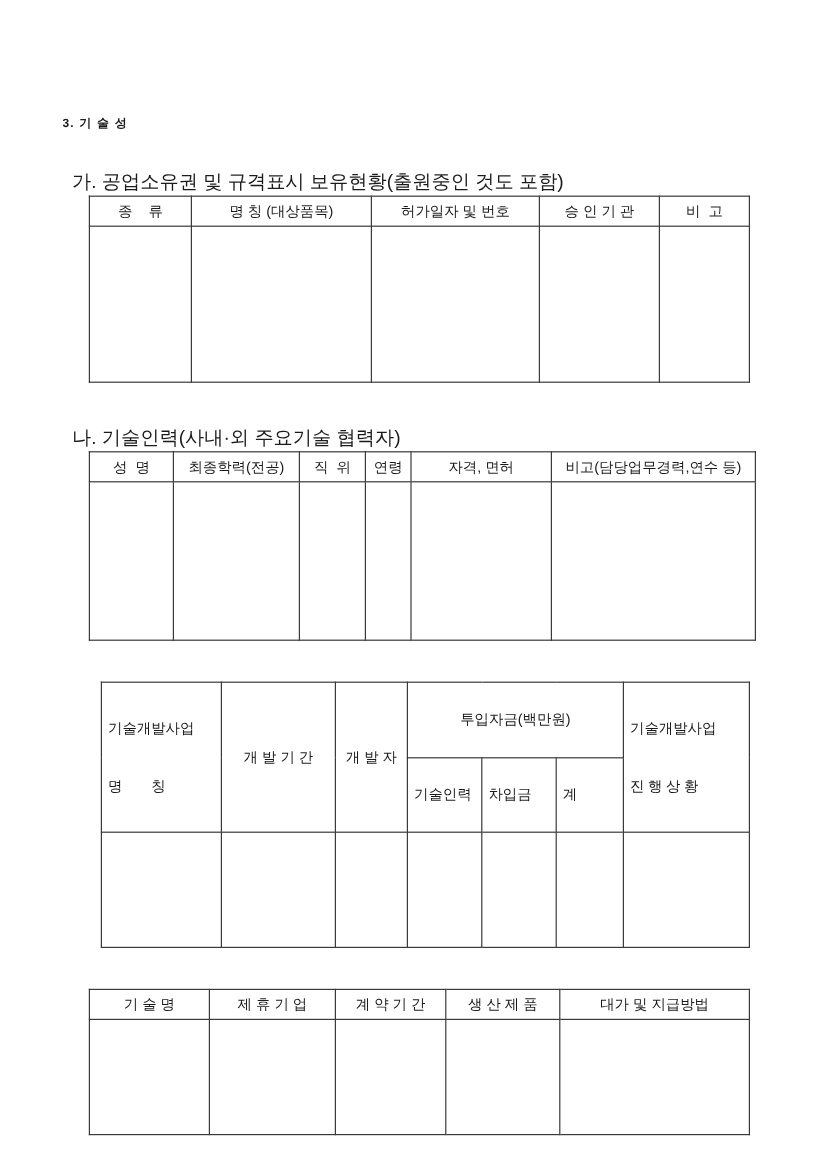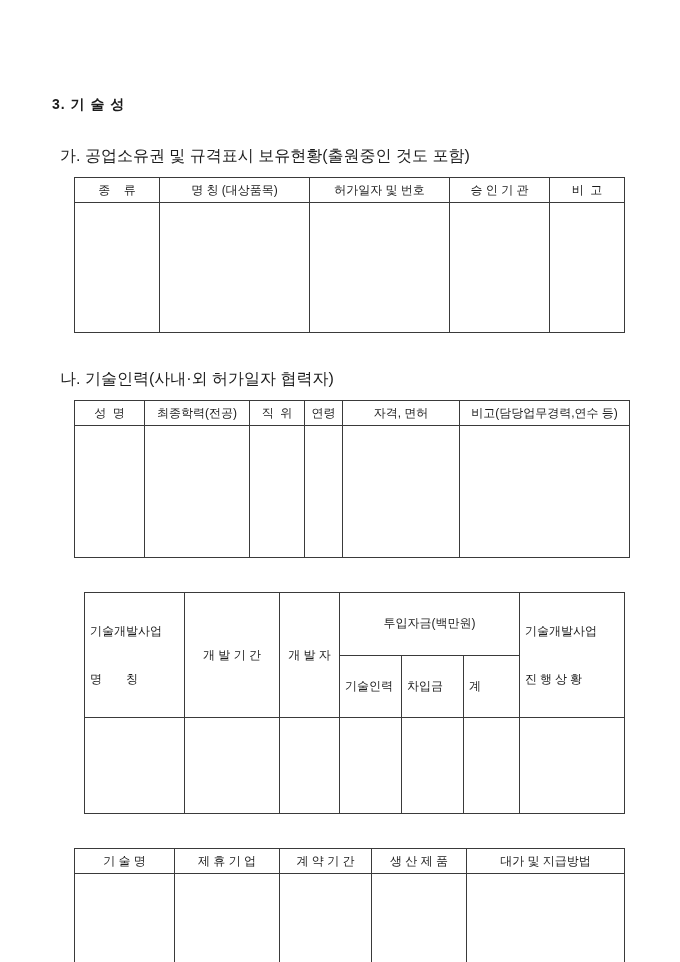--- a/index.html
+++ b/index.html
@@ -7,41 +7,40 @@
   body {
     width:680px; height:962px;
     font-family:"Liberation Sans","DejaVu Sans",sans-serif;
     color:#1b1b1b;
     position:relative;
     overflow:hidden;
   }
   .page { padding:96px 40px 0 52px; }
 
   .doc-title {
-    font-size:14px;
+    font-size:10px;
     font-weight:bold;
     letter-spacing:1px;
     white-space:pre;
   }
 
   .section { margin-top:0; }
   .section-label {
     font-size:16px;
     margin-left:8px;
     white-space:pre;
   }
   .gap-a { margin-top:32px; }
   .gap-b { margin-top:36px; }
   .gap-c { margin-top:34px; }
   .gap-d { margin-top:34px; }
 
   table {
     border-collapse:collapse;
     table-layout:fixed;
-    margin-top:10px;
     margin-left:22px;
   }
   th, td {
     border:1px solid #3a3a3a;
     font-size:12px;
     font-weight:normal;
     vertical-align:middle;
   }
   th {
     height:25px;
@@ -99,21 +98,21 @@
           <td class="body-cell"></td>
           <td class="body-cell"></td>
           <td class="body-cell"></td>
           <td class="body-cell"></td>
         </tr>
       </tbody>
     </table>
   </div>
 
   <div class="section gap-b">
-    <div class="section-label">나. 기술인력(사내·외 허가일자 협력자)</div>
+    <div class="section-label">나. 기술인력(사내·외 주요기술 협력자)</div>
     <table class="t2">
       <colgroup>
         <col style="width:70px">
           <col style="width:105px">
           <col style="width:55px">
           <col style="width:38px">
           <col style="width:117px">
           <col style="width:170px">
       </colgroup>
       <thead>

